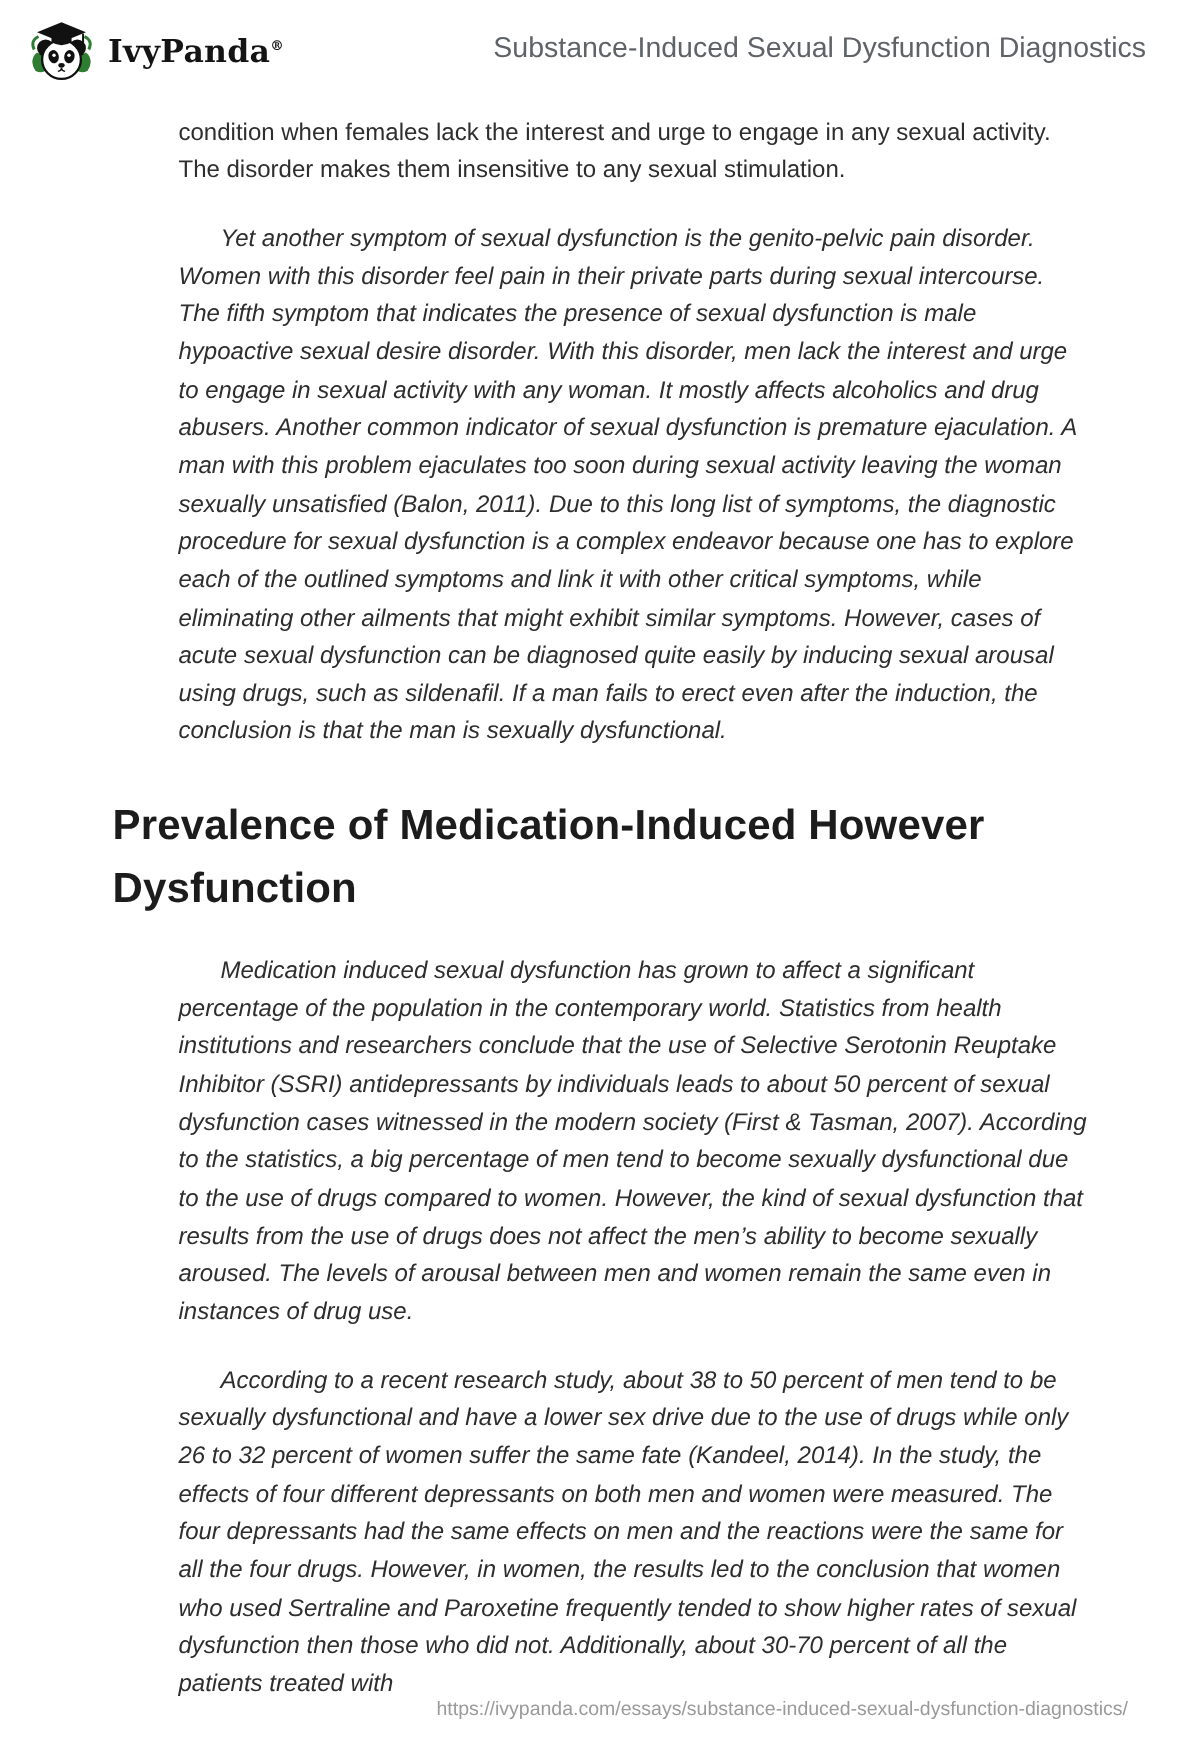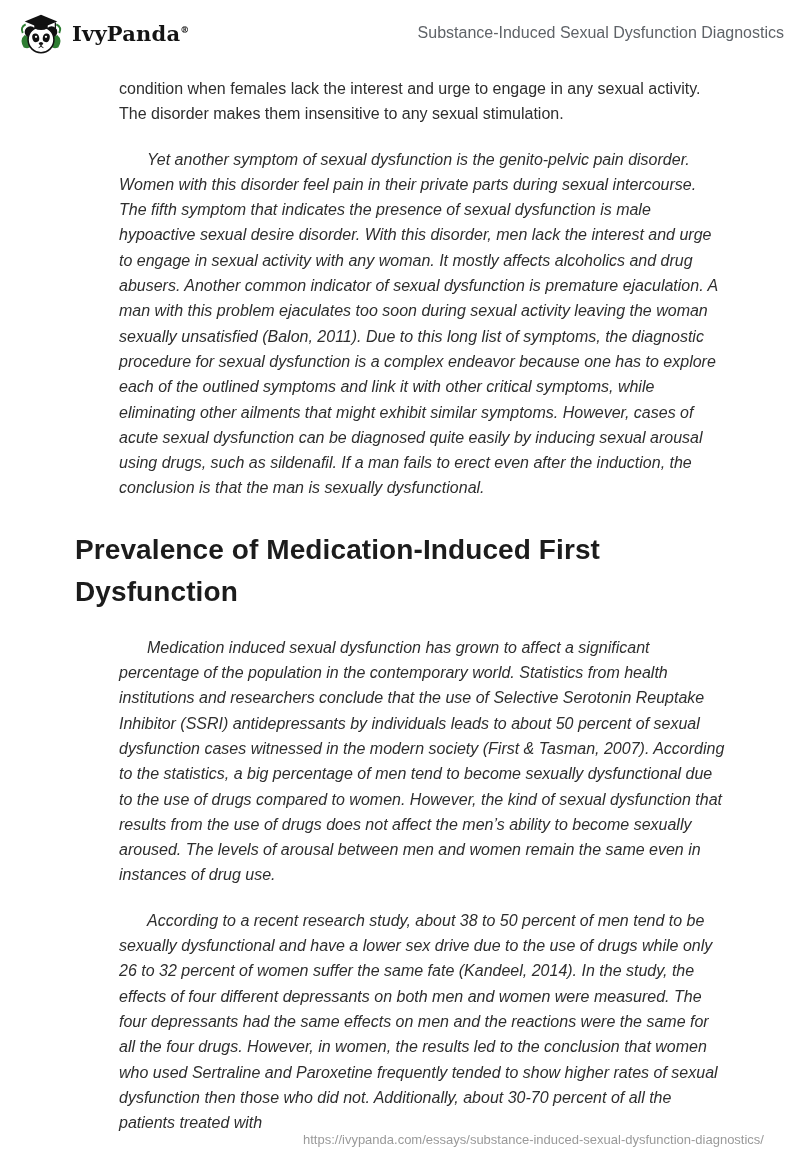--- a/index.html
+++ b/index.html
@@ -9,21 +9,21 @@
     font-family: "Liberation Sans", sans-serif;
     color: #2e2e2e;
     position: relative;
     overflow: hidden;
   }
   .page-header {
     height: 58px;
     display: flex;
     align-items: center;
     justify-content: space-between;
-    padding: 8px 16px 0 18px;
+    padding: 8px 36px 0 18px;
   }
   .brand {
     display: flex;
     align-items: center;
     gap: 8px;
     text-decoration: none;
     color: #141414;
   }
   .brand-logo { width: 46px; height: 46px; display: block; }
   .brand-name {
@@ -32,21 +32,21 @@
     font-size: 21px;
     letter-spacing: 0.2px;
     color: #141414;
   }
   .brand-reg {
     font-size: 9px;
     vertical-align: super;
     color: #141414;
   }
   .doc-title {
-    font-size: 16px;
+    font-size: 19px;
     color: #5f6368;
     text-align: right;
   }
   .content {
     width: 650px;
     margin: 0 auto;
     padding-top: 18px;
     font-size: 16px;
     line-height: 25.3px;
   }
@@ -57,21 +57,21 @@
     line-height: 42px;
     font-weight: 700;
     color: #1c1c1c;
     margin: 28px 0 22px 0;
     letter-spacing: 0.1px;
   }
   .page-footer {
     position: absolute;
     bottom: 12px;
     left: 0;
-    right: 36px;
+    right: 48px;
     text-align: right;
   }
   .footer-url {
     font-size: 13px;
     color: #9a9a9a;
     text-decoration: none;
   }
 </style>
 </head>
 <body>
@@ -104,20 +104,20 @@
       <circle cx="39" cy="21.4" r="1.6" fill="#111111"></circle>
     </svg>
     <span class="brand-name"><span>IvyPanda</span><sup class="brand-reg">®</sup></span>
   </a>
   <div class="doc-title">Substance-Induced Sexual Dysfunction Diagnostics</div>
 </header>
 
 <main class="content">
   <p>condition when females lack the interest and urge to engage in any sexual activity. The disorder makes them insensitive to any sexual stimulation.</p>
   <p class="indent">Yet another symptom of sexual dysfunction is the genito-pelvic pain disorder. Women with this disorder feel pain in their private parts during sexual intercourse. The fifth symptom that indicates the presence of sexual dysfunction is male hypoactive sexual desire disorder. With this disorder, men lack the interest and urge to engage in sexual activity with any woman. It mostly affects alcoholics and drug abusers. Another common indicator of sexual dysfunction is premature ejaculation. A man with this problem ejaculates too soon during sexual activity leaving the woman sexually unsatisfied (Balon, 2011). Due to this long list of symptoms, the diagnostic procedure for sexual dysfunction is a complex endeavor because one has to explore each of the outlined symptoms and link it with other critical symptoms, while eliminating other ailments that might exhibit similar symptoms. However, cases of acute sexual dysfunction can be diagnosed quite easily by inducing sexual arousal using drugs, such as sildenafil. If a man fails to erect even after the induction, the conclusion is that the man is sexually dysfunctional.</p>
-  <h2 class="section-heading">Prevalence of Medication-Induced First Dysfunction</h2>
+  <h2 class="section-heading">Prevalence of Medication-Induced However Dysfunction</h2>
   <p class="indent">Medication induced sexual dysfunction has grown to affect a significant percentage of the population in the contemporary world. Statistics from health institutions and researchers conclude that the use of Selective Serotonin Reuptake Inhibitor (SSRI) antidepressants by individuals leads to about 50 percent of sexual dysfunction cases witnessed in the modern society (First &amp; Tasman, 2007). According to the statistics, a big percentage of men tend to become sexually dysfunctional due to the use of drugs compared to women. However, the kind of sexual dysfunction that results from the use of drugs does not affect the men’s ability to become sexually aroused. The levels of arousal between men and women remain the same even in instances of drug use.</p>
   <p class="indent">According to a recent research study, about 38 to 50 percent of men tend to be sexually dysfunctional and have a lower sex drive due to the use of drugs while only 26 to 32 percent of women suffer the same fate (Kandeel, 2014). In the study, the effects of four different depressants on both men and women were measured. The four depressants had the same effects on men and the reactions were the same for all the four drugs. However, in women, the results led to the conclusion that women who used Sertraline and Paroxetine frequently tended to show higher rates of sexual dysfunction then those who did not. Additionally, about 30-70 percent of all the patients treated with</p>
 </main>
 
 <footer class="page-footer">
   <a class="footer-url" href="#">https://ivypanda.com/essays/substance-induced-sexual-dysfunction-diagnostics/</a>
 </footer>
 
 </body></html>

